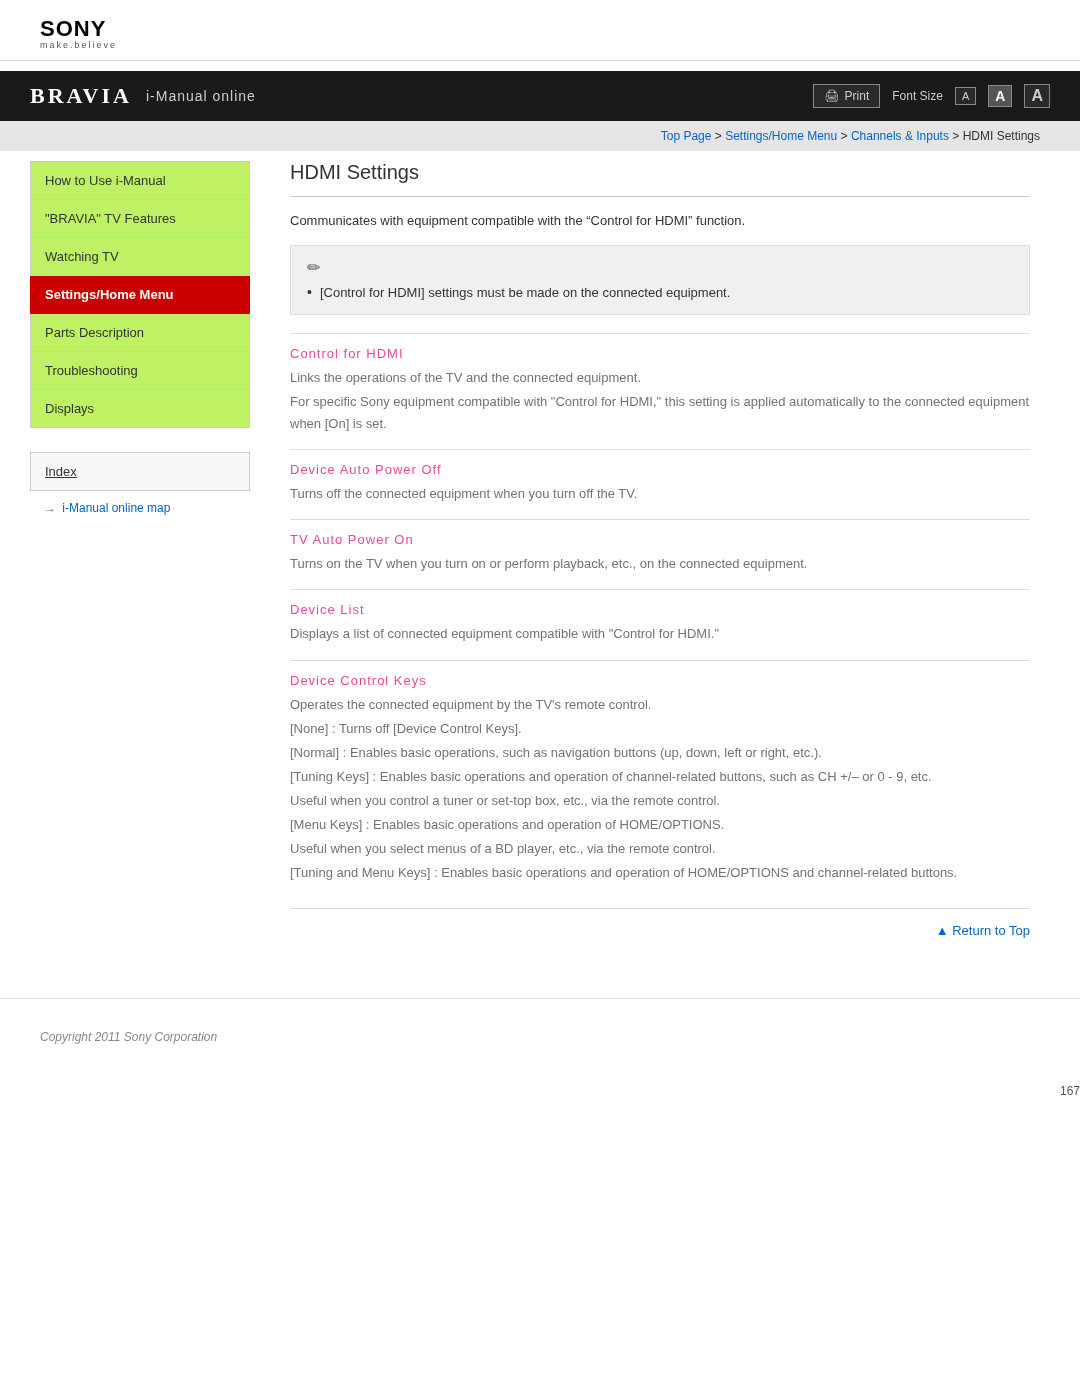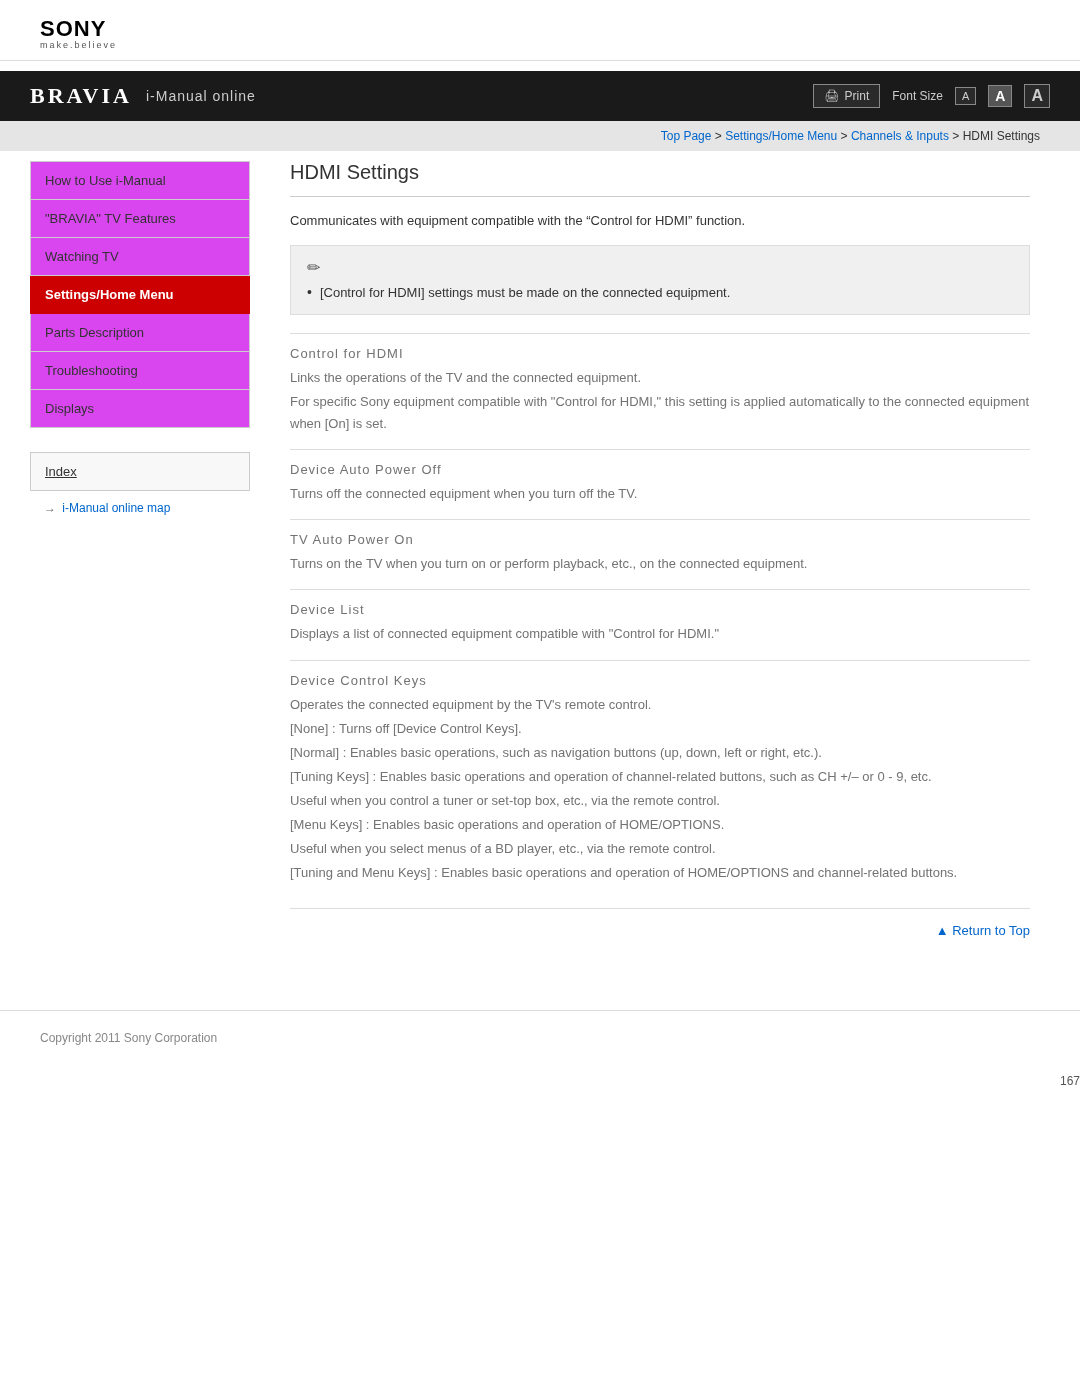--- a/index.html
+++ b/index.html
@@ -51,21 +51,21 @@
     
     .sidebar { width: 230px; min-width: 230px; padding-top: 10px; padding-right: 10px; }
     .sidebar-item {
       display: block;
       padding: 11px 14px;
       border: 1px solid #ccc;
       border-top: none;
       font-size: 13px;
       color: #333;
       cursor: pointer;
-      background: #d946ef;
+      background: #bef264;
       text-decoration: none;
     }
     .sidebar-item:first-child { border-top: 1px solid #ccc; }
     .sidebar-item.active { background: #c00; color: #fff; border-color: #c00; font-weight: bold; }
     .sidebar-divider { height: 12px; }
     .sidebar-index {
       display: block;
       padding: 11px 14px;
       border: 1px solid #ccc;
       font-size: 13px;
@@ -84,30 +84,30 @@
 
     
     .note-box { background: #f0f0f0; border: 1px solid #ddd; padding: 12px 16px; margin-bottom: 18px; }
     .note-icon { font-size: 16px; color: #555; margin-bottom: 6px; }
     .note-text { font-size: 13px; color: #333; line-height: 1.5; }
     .note-bullet { display: flex; gap: 8px; }
     .bullet-dot { color: #333; font-size: 14px; margin-top: 1px; }
 
     
     .section-item { border-top: 1px solid #ddd; padding: 12px 0; }
-    .section-title { font-size: 13px; color: #737373; margin-bottom: 6px; letter-spacing: 1px; }
+    .section-title { font-size: 13px; color: #ec4899; margin-bottom: 6px; letter-spacing: 1px; }
     .section-body { font-size: 13px; color: #737373; line-height: 1.7; padding-left: 0; }
     .section-body p { margin-bottom: 2px; }
 
     
     .return-bar { text-align: right; padding: 14px 0 10px 0; border-top: 1px solid #ddd; margin-top: 10px; }
     .return-link { color: #0066cc; font-size: 13px; text-decoration: none; }
 
     
-    .footer { border-top: 1px solid #ddd; padding: 19px 40px; margin-top: 22px; }
+    .footer { border-top: 1px solid #ddd; padding: 30px 40px; margin-top: 10px; font-style: italic; }
     .footer-text { font-size: 12px; color: #888; }
     .page-number { text-align: right; font-size: 12px; color: #555; padding: 10px 0 20px 0; }
   </style>
 </head>
 <body>
 
 <div class="sony-header">
   <div class="sony-logo">SONY</div>
   <div class="sony-tagline">make.believe</div>
 </div>

